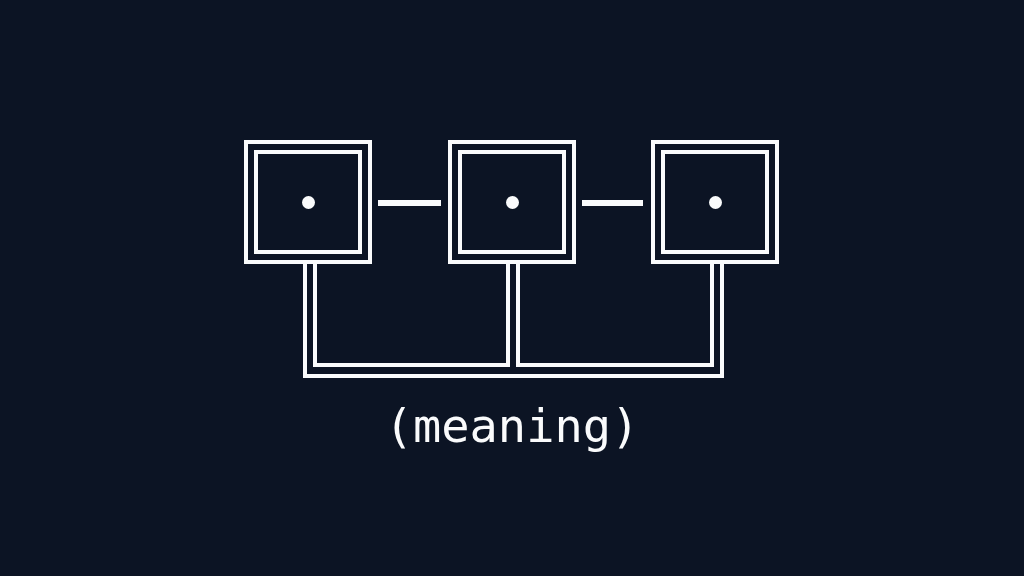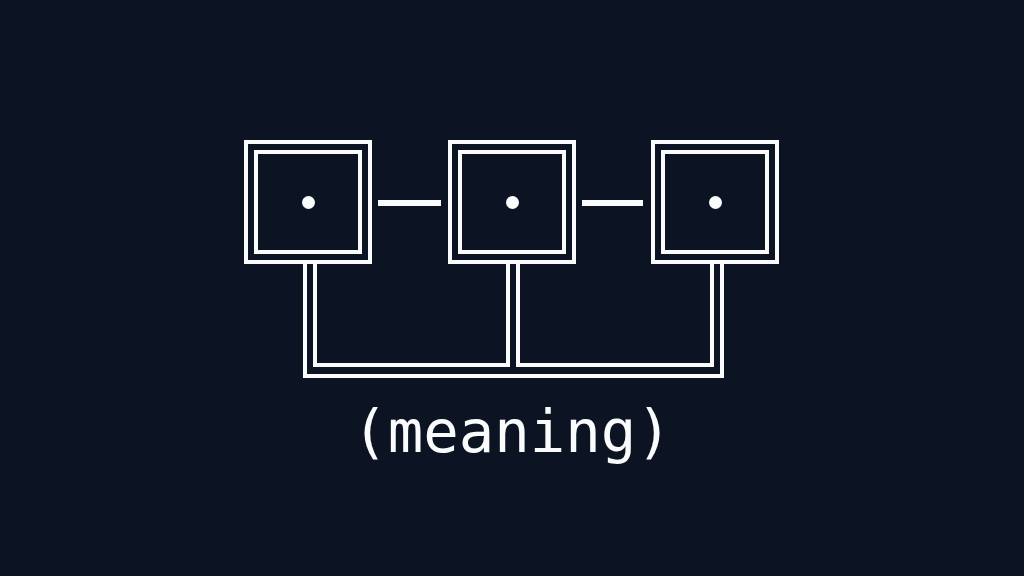--- a/index.html
+++ b/index.html
@@ -69,21 +69,21 @@
   .bar-inner-left  { left: 313px; top: 363px; width: 197px; height: 4px; }
   .bar-inner-right { left: 516px; top: 363px; width: 198px; height: 4px; }
 
   
   .caption {
     position: absolute;
     left: 0;
     right: 0;
     top: 402px;
     text-align: center;
-    font-size: 59px;
+    font-size: 47px;
     line-height: 1.02;
     color: var(--fg);
     white-space: pre;
   }
 </style>
 </head>
 <body>
 
 <div class="slide">
 

